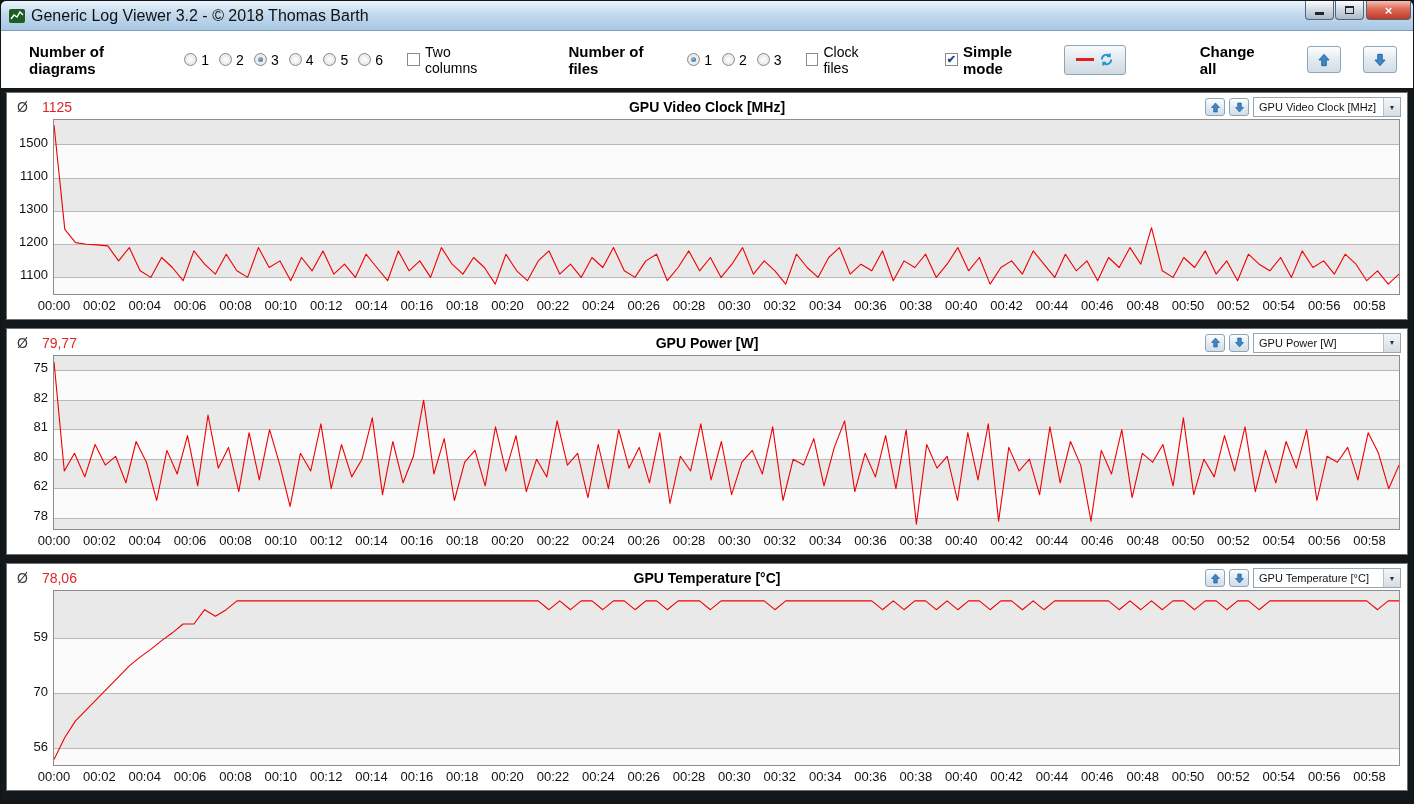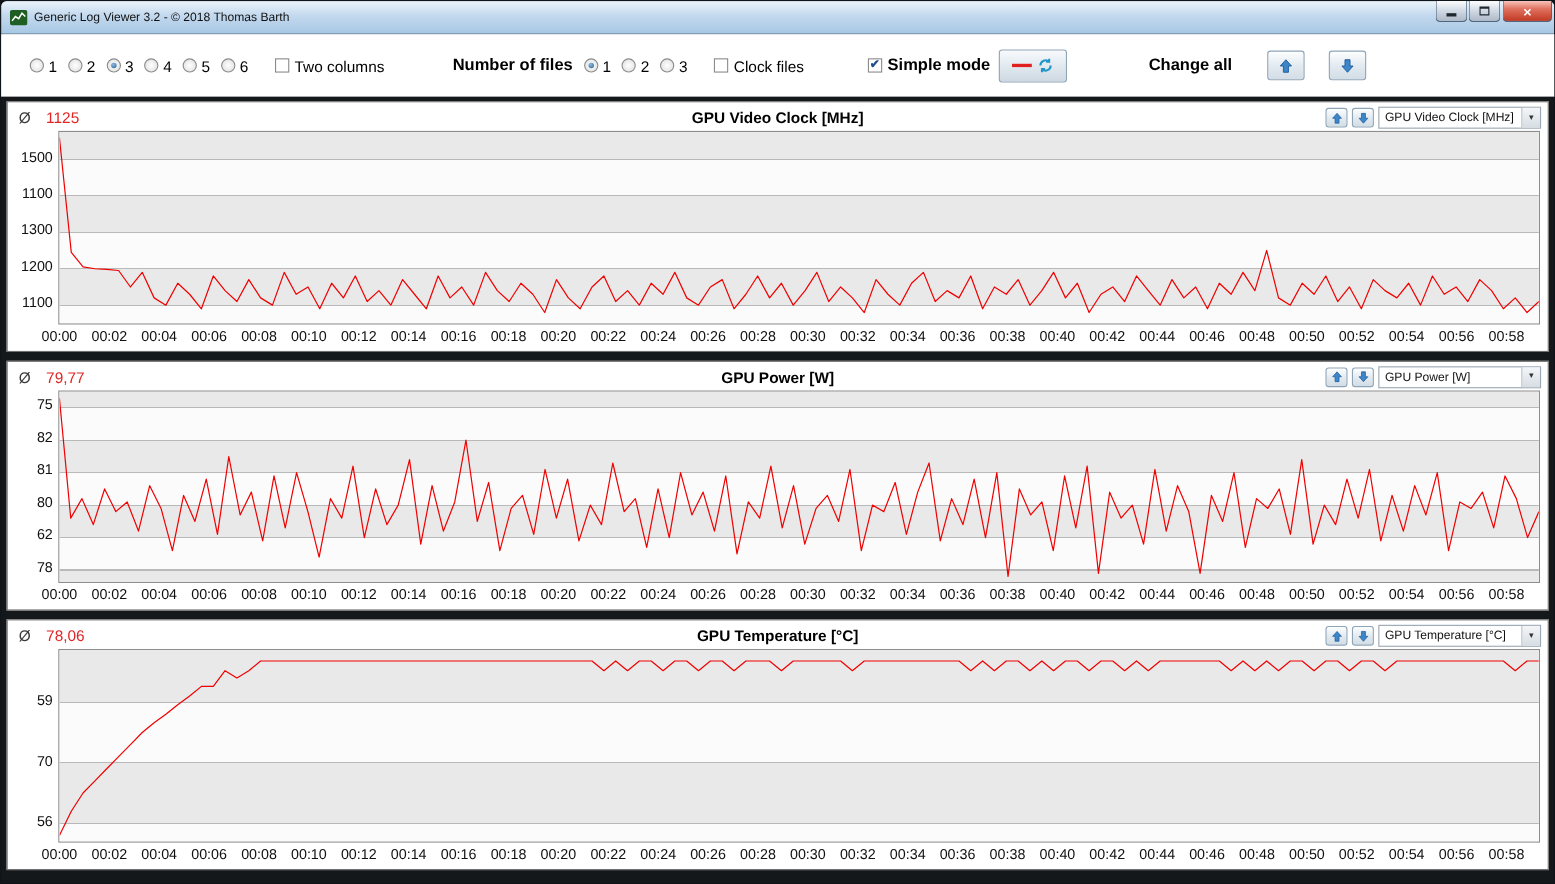--- a/index.html
+++ b/index.html
@@ -6,21 +6,21 @@
   html,body { width:1414px; height:804px; overflow:hidden; background:#0c0f13;
               font-family:"Liberation Sans", sans-serif; }
   .window { width:1414px; height:804px; display:flex; flex-direction:column;
             border:1px solid #10151a; }
 
   
   .titlebar { height:30px; flex:0 0 30px; display:flex; align-items:center; padding:0 2px 0 8px;
               background:linear-gradient(#eaf3fb,#c3d9ee 45%,#a8c8e4);
               border-bottom:1px solid #7f9db9; border-radius:5px 5px 0 0; }
   .app-icon { width:16px; height:16px; margin-right:6px; display:inline-flex; }
-  .title-text { font-size:11px; color:#111; }
+  .title-text { font-size:16px; color:#111; }
   .win-controls { margin-left:auto; display:flex; align-items:flex-start; height:100%; }
   .win-btn { width:29px; height:19px; border:1px solid #51657c; border-top:none;
              border-radius:0 0 4px 4px; background:linear-gradient(#fdfdfd,#d3dce6 45%,#aeb9c8);
              display:flex; align-items:center; justify-content:center; cursor:default; padding:0; }
   .win-btn + .win-btn { margin-left:1px; }
   .win-btn.close { width:45px; margin-left:2px;
                    background:linear-gradient(#f6c1b6,#e0705f 40%,#c03a24);
                    color:#fff; font-size:13px; font-weight:bold; }
   .glyph-min { width:9px; height:3px; background:#20262e; margin-top:6px; }
   .glyph-max { width:9px; height:8px; border:1px solid #20262e; border-top-width:2px; background:transparent; }
@@ -98,20 +98,21 @@
       <button class="win-btn">
           <span class="glyph-max"></span>
         </button>
       <button class="win-btn close">
           <span>×</span>
         </button>
     </span>
   </div>
 
   <div class="toolbar">
+    <span class="bold-label" style="margin-left:12px;">Number of diagrams</span>
 
     <span class="radio-item">
         <span class="radio"></span>
         <span>1</span>
       </span>
     <span class="radio-item">
         <span class="radio"></span>
         <span>2</span>
       </span>
     <span class="radio-item">

